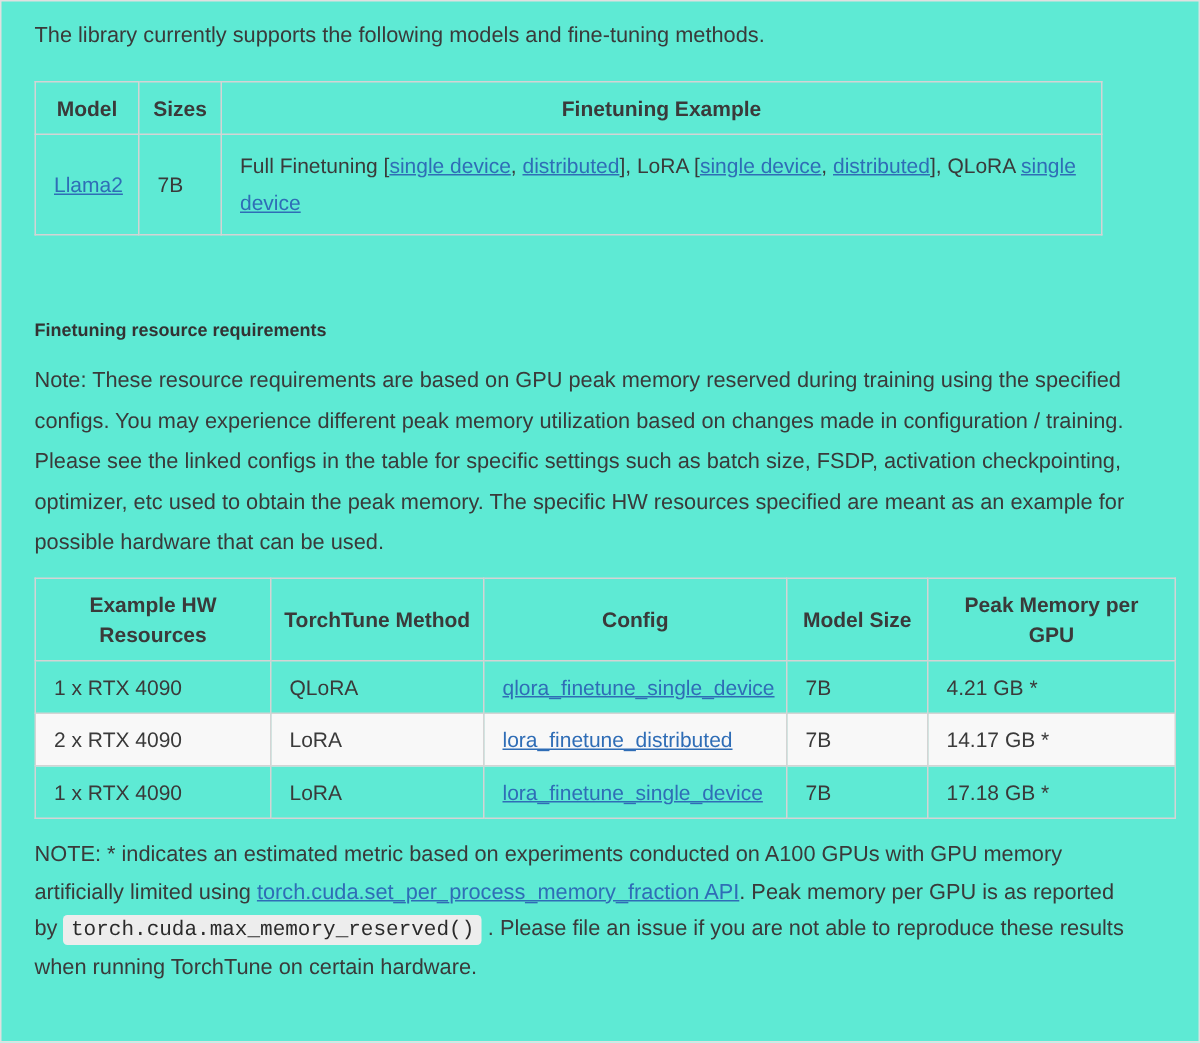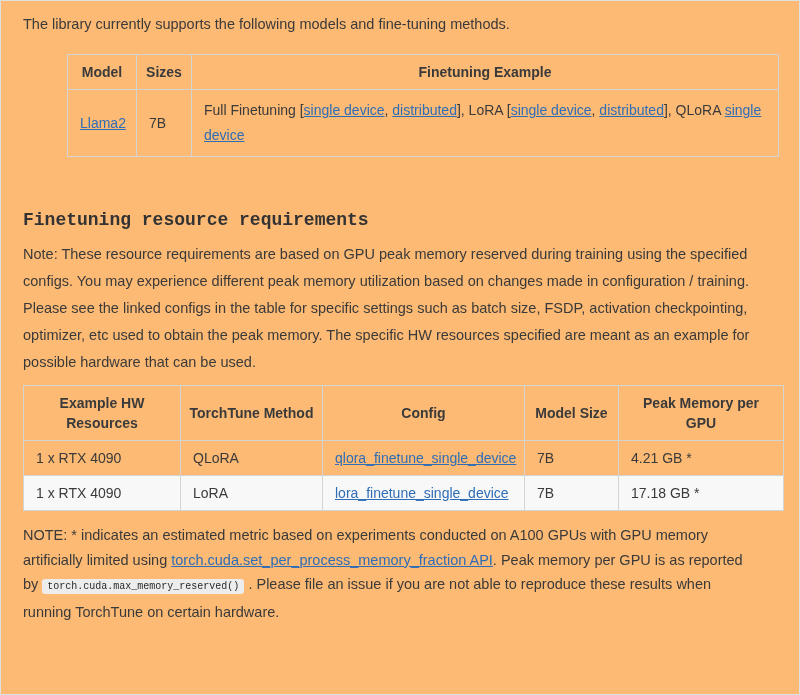--- a/index.html
+++ b/index.html
@@ -8,47 +8,46 @@
     font-family: "Liberation Sans", "DejaVu Sans", sans-serif;
     color: #3a3a3a;
     -webkit-font-smoothing: antialiased;
   }
   .page {
     width: 800px;
     height: 695px;
     border: 1px solid var(--page-border, #e0e0e0);
     padding: 11px 44px 0 22px;
     overflow: hidden;
-    background: #fdba74;
+    background: #5eead4;
   }
   p { margin: 0; font-size: 14.5px; line-height: 24px; }
   .intro { margin-bottom: 18px; }
   a { color: var(--link, #2f6db6); text-decoration: underline; cursor: pointer; }
   table { border-collapse: collapse; table-layout: fixed; font-size: 14px; }
   th, td { border: 1px solid var(--tborder, #d4d4d4); vertical-align: middle; }
   th { text-align: center; font-weight: 700; padding: 7px 8px; line-height: 20px; }
   td { text-align: left; padding: 6px 12px; }
   tbody tr:nth-child(even) { background: var(--stripe, #f8f8f8); }
-  .models-table { width: 712px; margin-left: 44px; }
+  .models-table { width: 712px; }
   .models-table td { padding: 8px 12px; line-height: 25px; }
   h3.section-heading {
-    font-size: 18px;
+    font-size: 12px;
     font-weight: 700;
     color: #333333;
     margin: 52px 0 10px 0;
     line-height: 22px;
-    font-family: Liberation Mono, monospace;
   }
   .resource-note { line-height: 27px; }
   .resources-table { width: 761px; margin-top: 9px; }
   .resources-table td { height: 35px; padding: 4px 12px; }
   .footnote { margin-top: 12px; line-height: 24.5px; }
   code {
     font-family: "Liberation Mono", "DejaVu Sans Mono", monospace;
-    font-size: 10px;
+    font-size: 14px;
     background: var(--codebg, #ededed);
     padding: 2px 5px;
     border-radius: 3px;
     color: #2b2b2b;
     white-space: nowrap;
   }
 </style>
 </head>
 <body>
 
@@ -101,20 +100,27 @@
     </thead>
     <tbody>
       <tr>
         <td>1 x RTX 4090</td>
         <td>QLoRA</td>
         <td><a>qlora_finetune_single_device</a></td>
         <td>7B</td>
         <td>4.21 GB *</td>
       </tr>
       <tr>
+        <td>2 x RTX 4090</td>
+        <td>LoRA</td>
+        <td><a>lora_finetune_distributed</a></td>
+        <td>7B</td>
+        <td>14.17 GB *</td>
+      </tr>
+      <tr>
         <td>1 x RTX 4090</td>
         <td>LoRA</td>
         <td><a>lora_finetune_single_device</a></td>
         <td>7B</td>
         <td>17.18 GB *</td>
       </tr>
     </tbody>
   </table>
 
   <p class="footnote">NOTE: * indicates an estimated metric based on experiments conducted on A100 GPUs with GPU memory artificially limited using <a>torch.cuda.set_per_process_memory_fraction API</a>. Peak memory per GPU is as reported by <code>torch.cuda.max_memory_reserved()</code> . Please file an issue if you are not able to reproduce these results when running TorchTune on certain hardware.</p>

